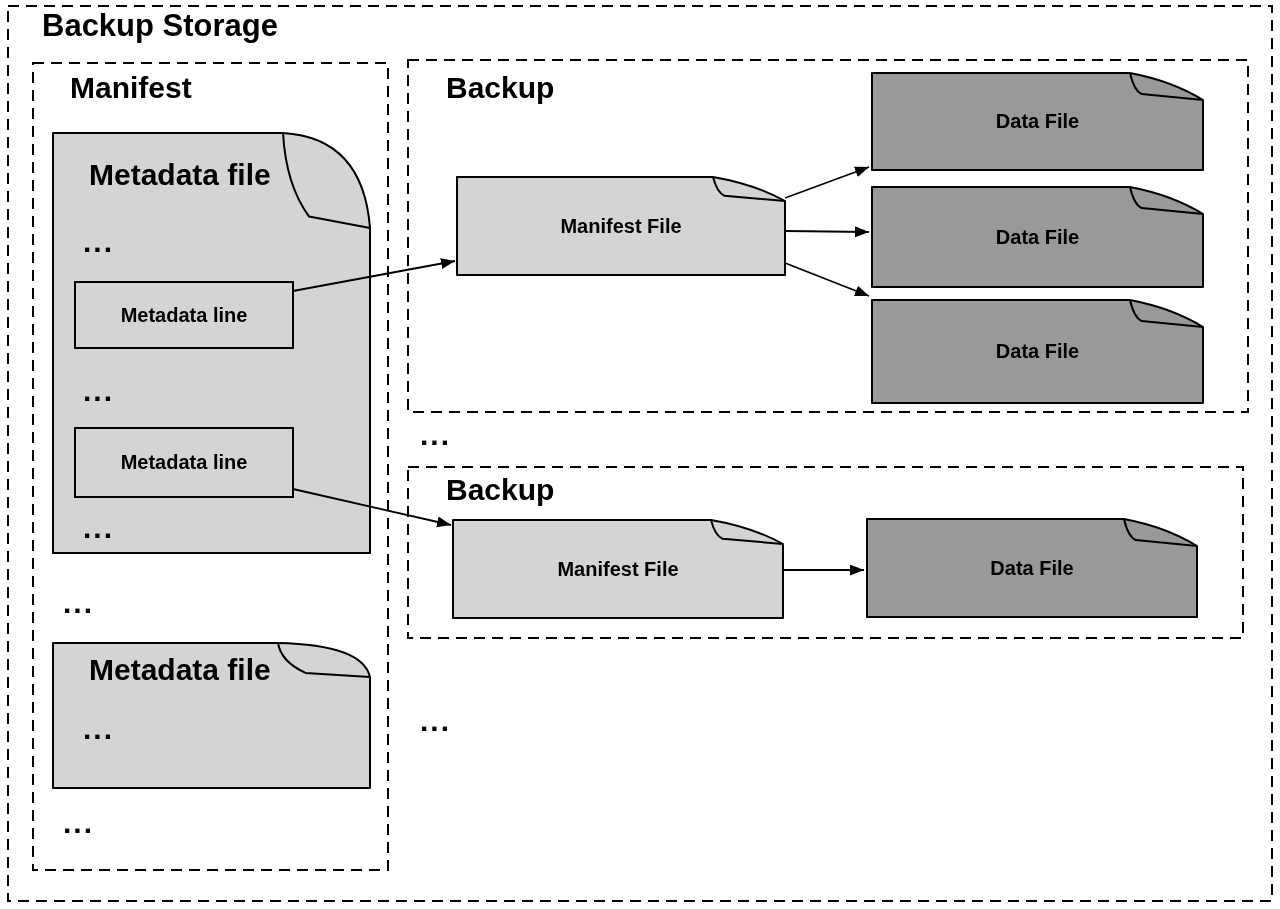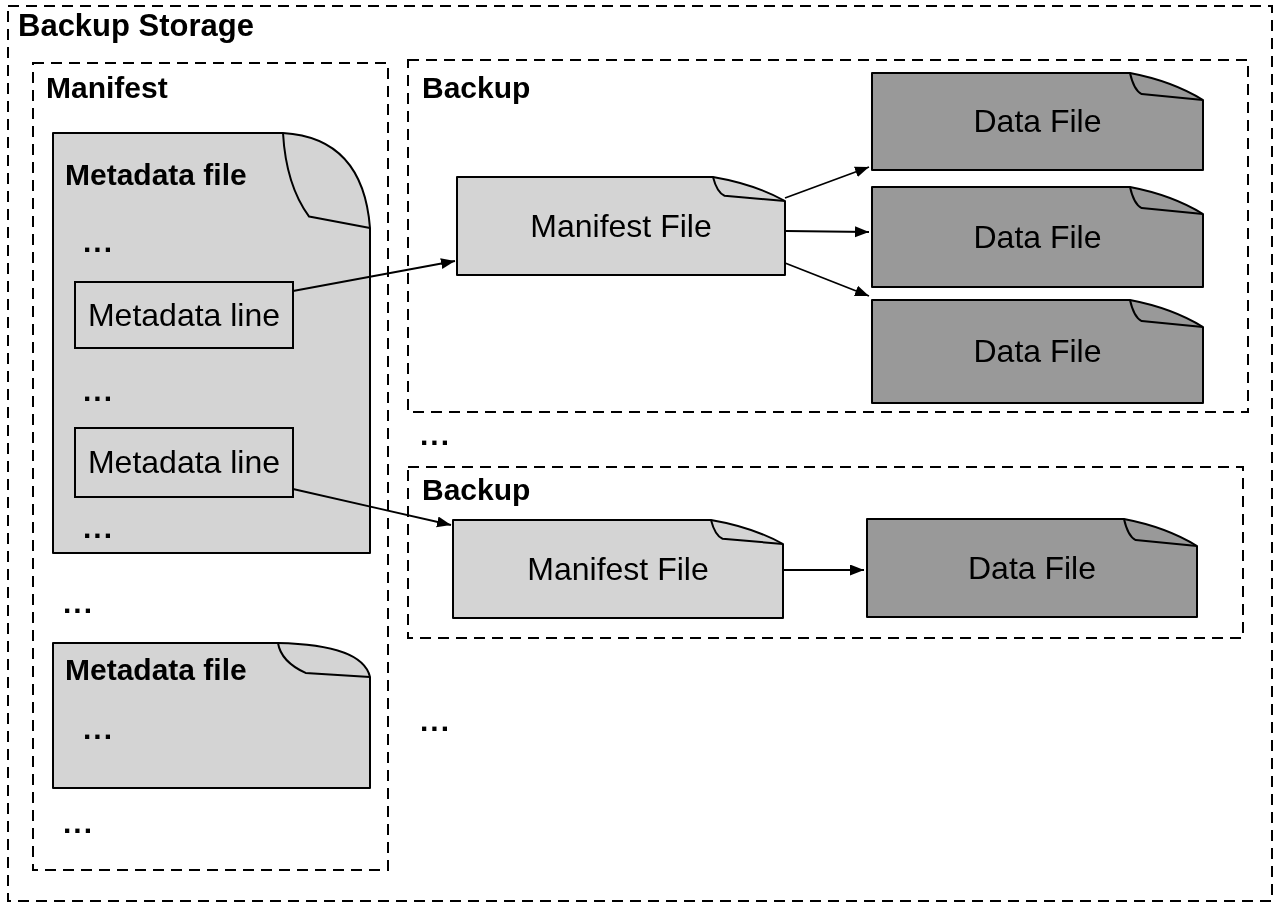--- a/index.html
+++ b/index.html
@@ -6,26 +6,26 @@
   .stage{
     position:relative;width:1280px;height:909px;background:#ffffff;overflow:hidden;
     font-family:"Liberation Sans","DejaVu Sans",sans-serif;color:#000;
   }
   .layer{position:absolute;left:0;top:0;width:1280px;height:909px;}
   .dashed{fill:none;stroke:#000;stroke-width:2;stroke-dasharray:11 7;}
   .doc-body{stroke:#000;stroke-width:2;stroke-linejoin:round;}
   .doc-flap{fill:none;stroke:#000;stroke-width:2;stroke-linejoin:round;}
   .mline{stroke:#000;stroke-width:2;}
   .edge{stroke:#000;stroke-width:1.8;}
-  .lbl{position:absolute;font-size:30px;line-height:30px;font-weight:700;white-space:nowrap;}
+  .lbl{position:absolute;font-size:30px;line-height:30px;font-weight:700;white-space:nowrap;margin-left:24px;}
   .lbl.big{font-size:31px;line-height:31px;}
   .dots{position:absolute;font-size:30px;line-height:30px;font-weight:700;letter-spacing:2px;white-space:nowrap;}
   .nodetext{
     position:absolute;display:flex;align-items:center;justify-content:center;
-    font-size:32px;font-weight:400;white-space:nowrap;
+    font-size:20px;font-weight:700;white-space:nowrap;
   }
 </style>
 </head>
 <body>
 
 <div class="stage">
 
   <svg class="layer" viewBox="0 0 1280 909">
     <defs>
       <marker id="arr" markerUnits="userSpaceOnUse" markerWidth="16" markerHeight="12" refX="14" refY="5.5" orient="auto">

